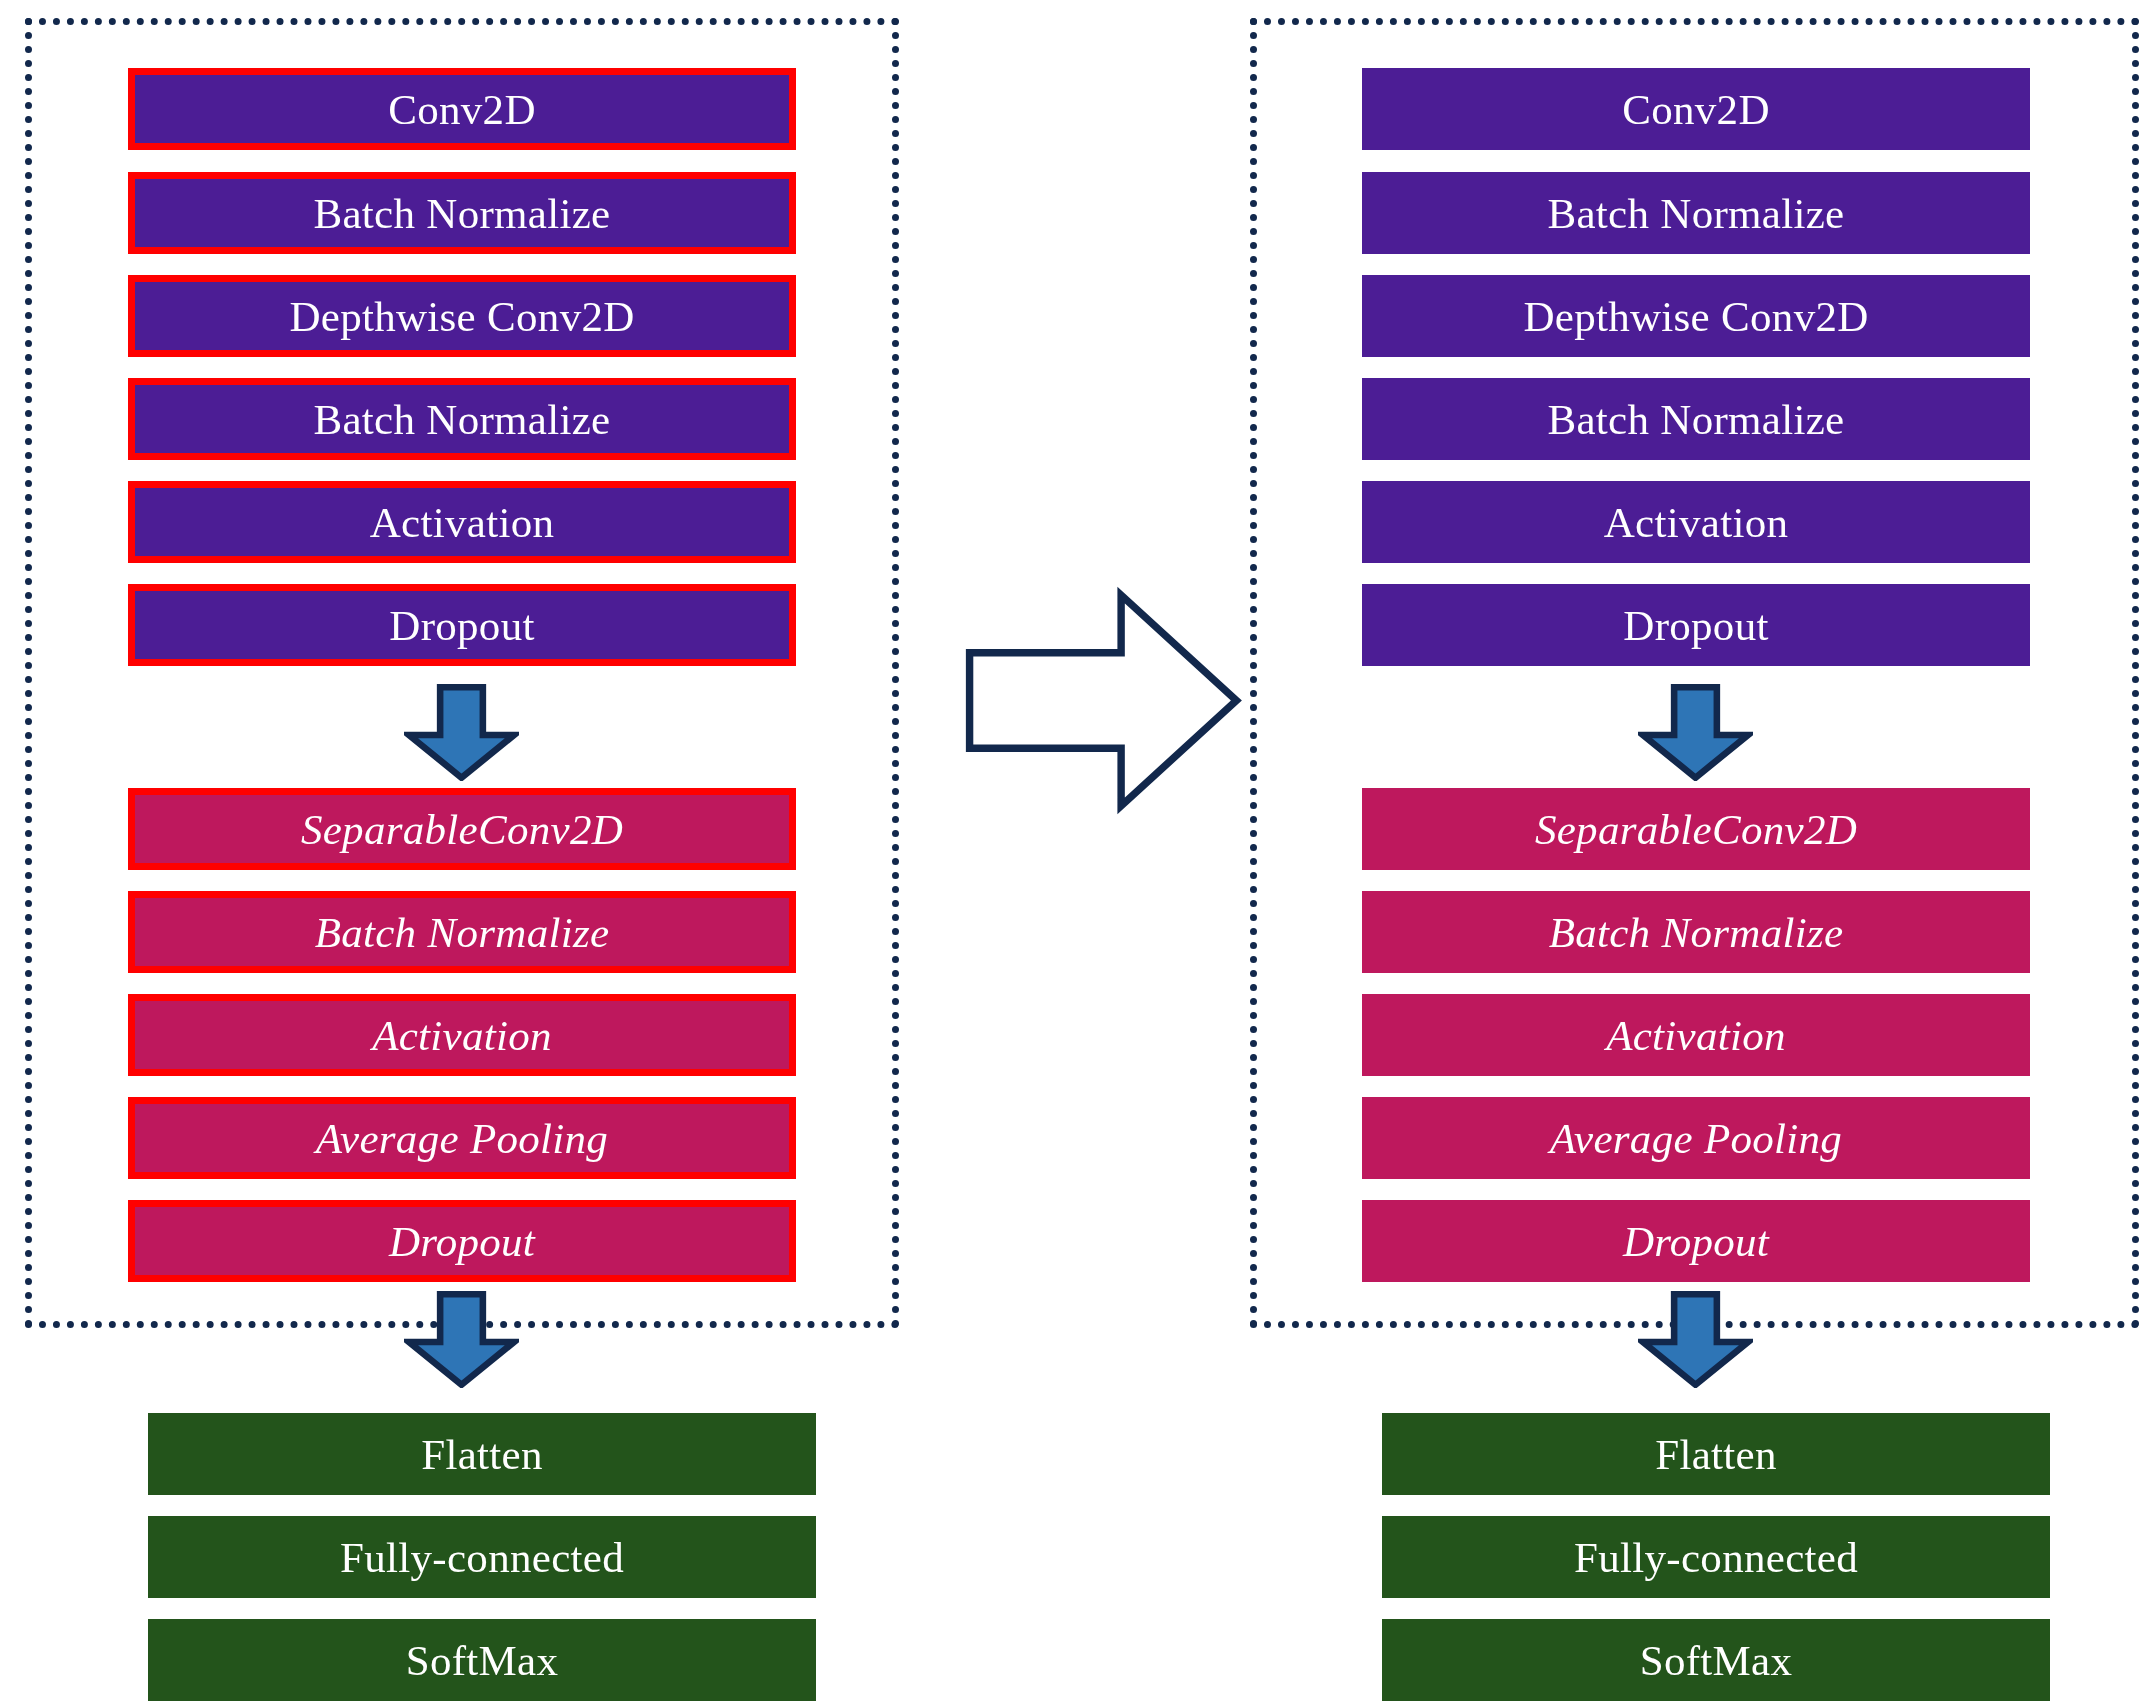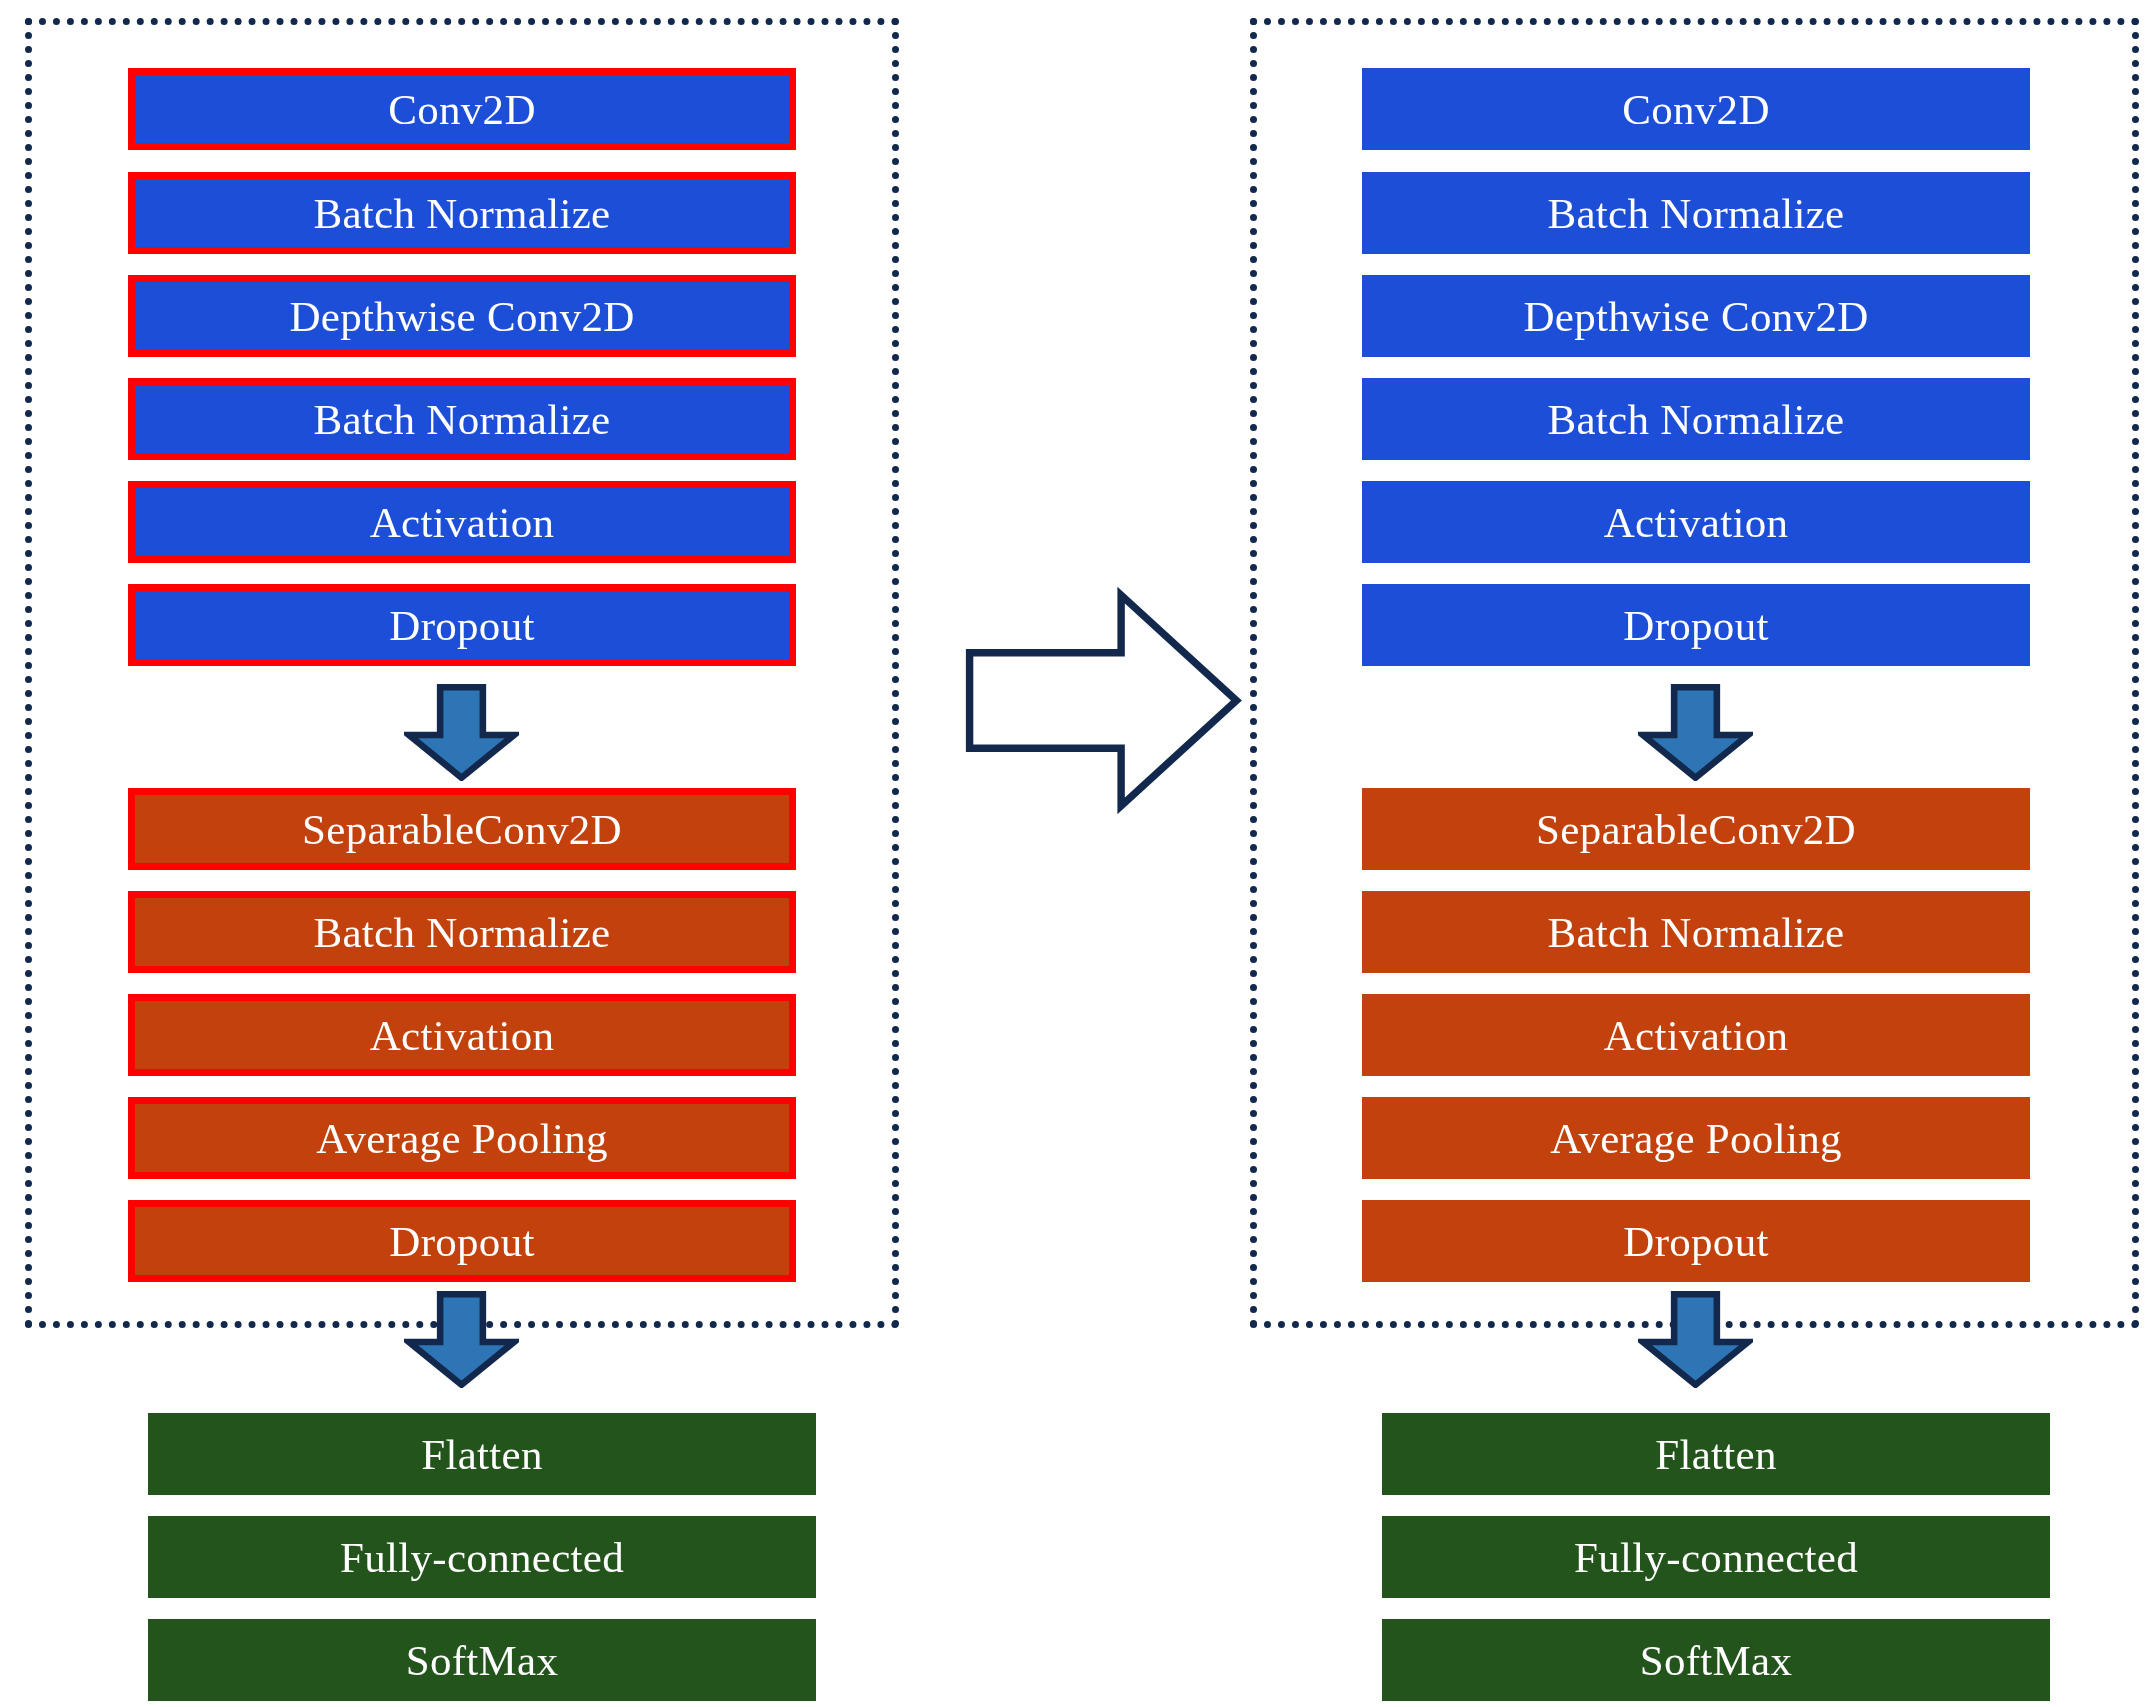--- a/index.html
+++ b/index.html
@@ -50,22 +50,22 @@
     box-sizing: border-box;
     display: flex;
     align-items: center;
     justify-content: center;
     color: #ffffff;
     font-size: 43px;
     line-height: 1;
     letter-spacing: 0.3px;
     white-space: nowrap;
   }
-  .block.cyan  { background: #1d4ed8; }
-  .block.navy  { background: #c2410c; }
+  .block.cyan  { background: #4c1d95; }
+  .block.navy  { background: #be185d; font-style: italic; }
   .block.green { background: #23541B; margin-left: 20px; }
 
   
   .block.hl {
     border: 7.4px solid #FF0000;
   }
   .block.plain { border: none; }
 
   
   .down-arrow {

